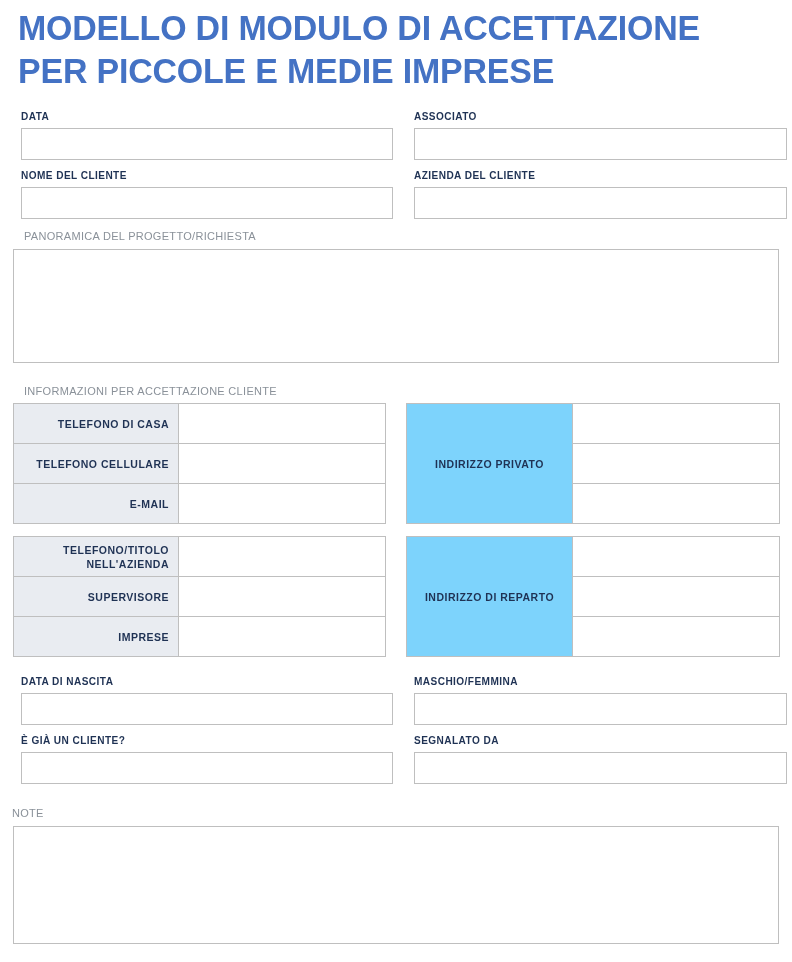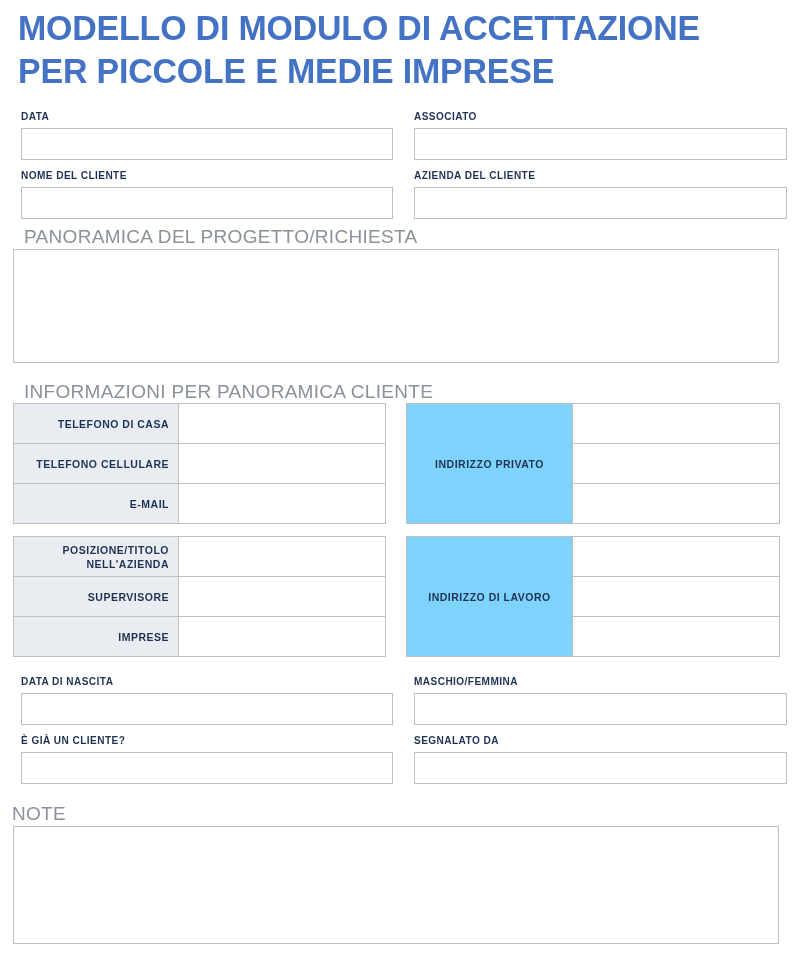--- a/index.html
+++ b/index.html
@@ -55,21 +55,21 @@
     border: 1px solid #BFBFBF;
     background: #FFFFFF;
     box-sizing: border-box;
     width: 100%;
   }
 
   
   .section-heading {
     position: absolute;
     color: #8A9199;
-    font-size: 19px;
+    font-size: 11px;
     font-weight: normal;
     letter-spacing: 0.3px;
     line-height: 17px;
     white-space: nowrap;
   }
 
   
   .textarea-box {
     position: absolute;
     border: 1px solid #BFBFBF;
@@ -142,21 +142,21 @@
   </div>
 
   <div class="field" style="left:406px; top:169px; width:373px;">
     <div class="field-label">AZIENDA DEL CLIENTE</div>
     <input class="field-input" type="text" style="height: 32px;" value="">
   </div>
 
   <div class="section-heading" style="left:24px; top:228px;">PANORAMICA DEL PROGETTO/RICHIESTA</div>
   <textarea class="textarea-box" style="left: 13px; top: 249px; width: 766px; height: 114px; border: 1px solid rgb(191, 191, 191); resize: none; outline: none;" placeholder=""></textarea>
 
-  <div class="section-heading" style="left:24px; top:383px;">INFORMAZIONI PER PANORAMICA CLIENTE</div>
+  <div class="section-heading" style="left:24px; top:383px;">INFORMAZIONI PER ACCETTAZIONE CLIENTE</div>
 
   <table class="info-table" style="left:13px; top:403px; width:372px;border-radius:23px;">
     <colgroup>
         <col style="width:165px;">
         <col style="width:207px;">
       </colgroup>
     <tbody>
       <tr style="height:40px;">
         <td class="label-cell">
           <span class="cell-text">TELEFONO DI CASA</span>
@@ -212,21 +212,21 @@
   </table>
 
   <table class="info-table" style="left:13px; top:536px; width:372px;">
     <colgroup>
         <col style="width:165px;">
         <col style="width:207px;">
       </colgroup>
     <tbody>
       <tr style="height:40px;">
         <td class="label-cell">
-          <span class="cell-text">POSIZIONE/TITOLO NELL'AZIENDA</span>
+          <span class="cell-text">TELEFONO/TITOLO NELL'AZIENDA</span>
         </td>
         <td class="value-cell">
           <span class="cell-text"></span>
         </td>
       </tr>
       <tr style="height:40px;">
         <td class="label-cell">
           <span class="cell-text">SUPERVISORE</span>
         </td>
         <td class="value-cell">
@@ -245,21 +245,21 @@
   </table>
 
   <table class="info-table" style="left:406px; top:536px; width:373px;">
     <colgroup>
         <col style="width:166px;">
         <col style="width:207px;">
       </colgroup>
     <tbody>
       <tr style="height:40px;">
         <td class="label-cell-center" rowspan="3">
-          <span class="cell-text">INDIRIZZO DI LAVORO</span>
+          <span class="cell-text">INDIRIZZO DI REPARTO</span>
         </td>
         <td class="value-cell">
           <span class="cell-text"></span>
         </td>
       </tr>
       <tr style="height:40px;">
         <td class="value-cell">
           <span class="cell-text"></span>
         </td>
       </tr>

